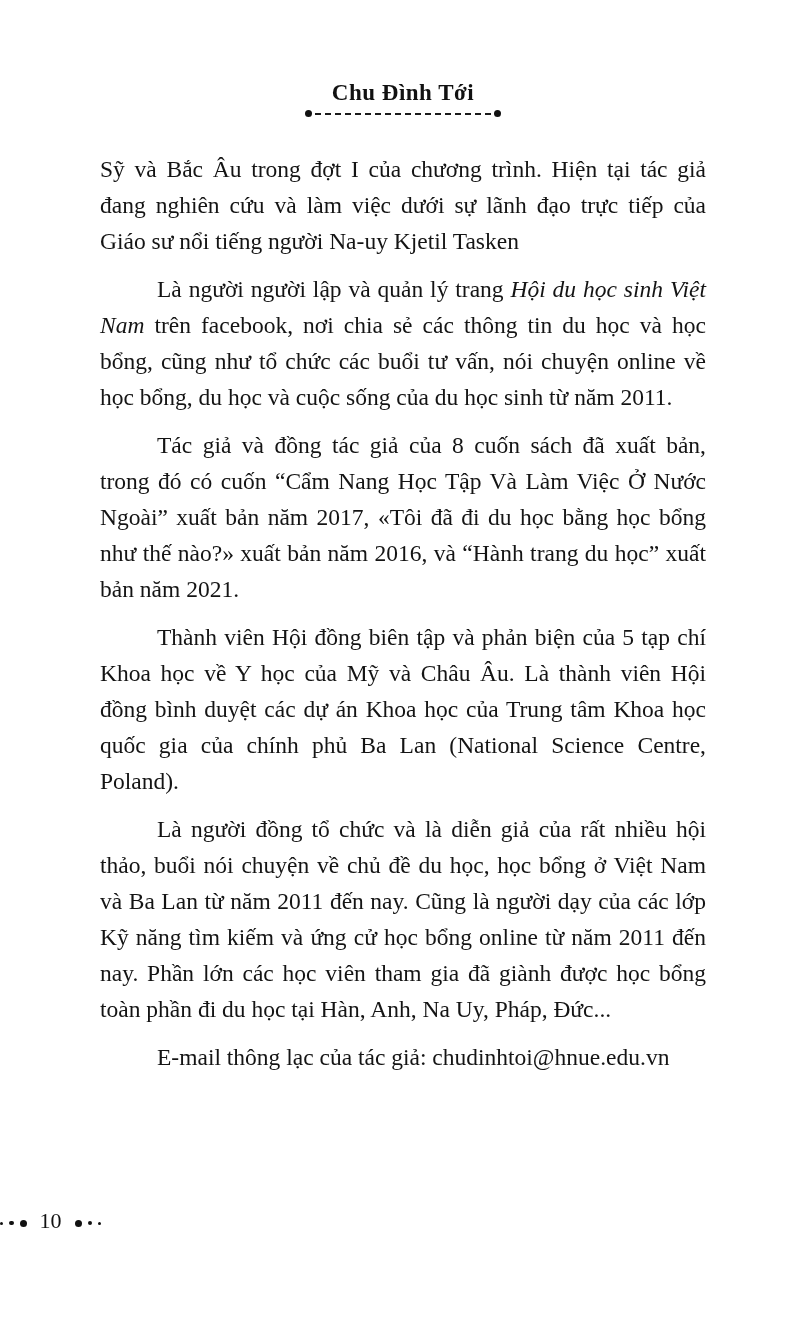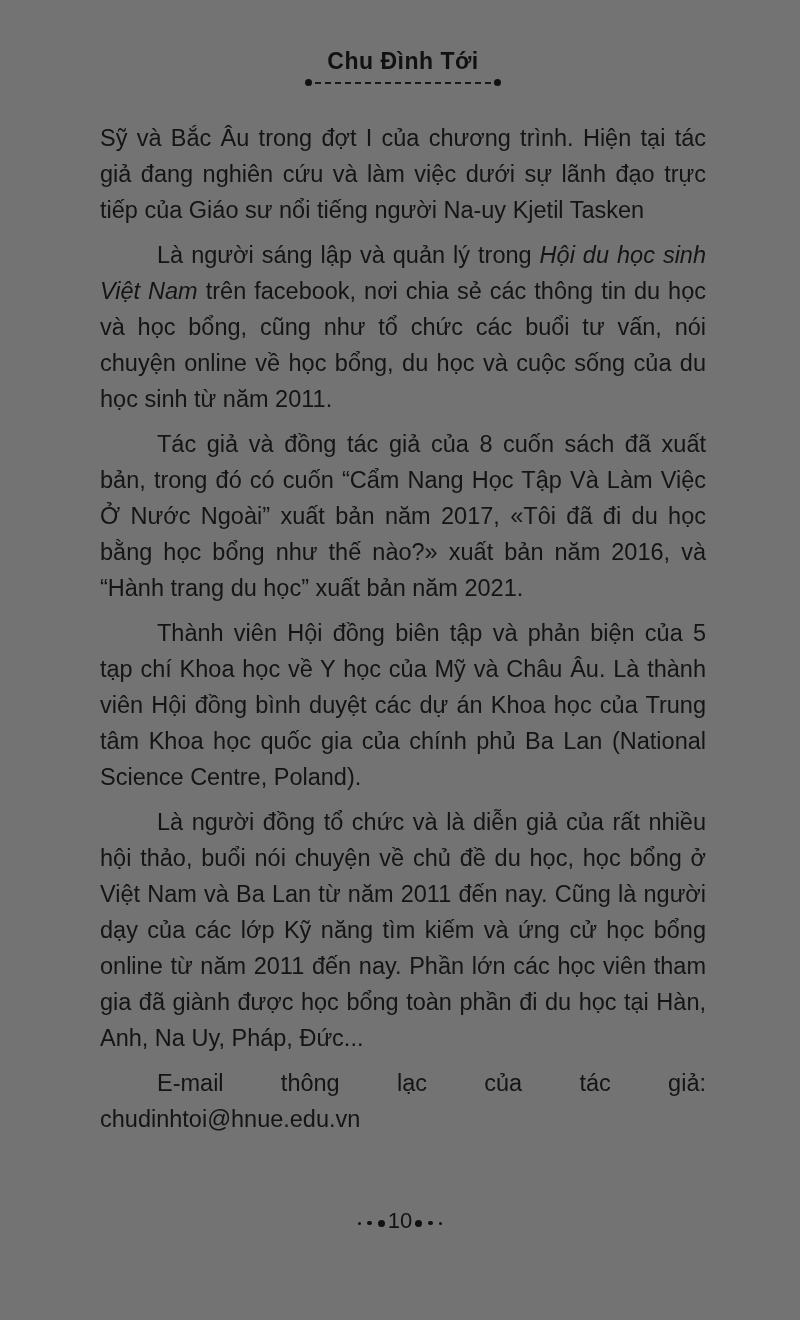--- a/index.html
+++ b/index.html
@@ -6,26 +6,26 @@
   html, body {
     margin: 0;
     padding: 0;
     background: #e8e8e8;
   }
   .page {
     position: relative;
     width: 800px;
     height: 1320px;
     margin: 0 auto;
-    background: #737373;
+    background: #ffffff;
     color: #141414;
-    font-family: Liberation Sans, sans-serif;
+    font-family: Liberation Serif, serif;
     overflow: hidden;
     box-sizing: border-box;
-    padding: 48px 94px 0 100px;
+    padding: 80px 94px 0 100px;
   }
 
   
   .running-head {
     text-align: center;
   }
   .running-head .author {
     display: inline-block;
     font-weight: 700;
     font-size: 23px;
@@ -54,40 +54,40 @@
 
   
   .body-text {
     margin-top: 34px;
     font-size: 23.5px;
     line-height: 36px;
     text-align: justify;
     text-justify: inter-word;
   }
   .body-text p {
-    margin: 0 0 9px 0;
+    margin: 12px 0 9px 0;
     text-indent: 57px;
   }
   .body-text p.continuation {
     text-indent: 0;
   }
   .body-text em {
     font-style: italic;
   }
 
   
   .page-footer {
     position: absolute;
     left: 0;
     right: 0;
     bottom: 84px;
     display: flex;
-    justify-content: center;
+    justify-content: flex-start;
     align-items: center;
-    gap: 3px;
+    gap: 13px;
     font-size: 22px;
     color: #111;
   }
   .fdots {
     display: inline-flex;
     align-items: center;
     gap: 6px;
   }
   .fdots i {
     display: inline-block;
@@ -113,21 +113,21 @@
       <span class="dot"></span>
       <span class="dashes"></span>
       <span class="dot"></span>
     </div>
   </header>
 
   <main class="body-text">
 
     <p class="continuation"><span>Sỹ và Bắc Âu trong đợt I của chương trình. Hiện tại tác giả đang nghiên cứu và làm việc dưới sự lãnh đạo trực tiếp của Giáo sư nổi tiếng người Na-uy Kjetil Tasken</span></p>
 
-    <p><span>Là người sáng lập và quản lý trong </span><em>Hội du học sinh Việt Nam</em><span> trên facebook, nơi chia sẻ các thông tin du học và học bổng, cũng như tổ chức các buổi tư vấn, nói chuyện online về học bổng, du học và cuộc sống của du học sinh từ năm 2011.</span></p>
+    <p><span>Là người người lập và quản lý trang </span><em>Hội du học sinh Việt Nam</em><span> trên facebook, nơi chia sẻ các thông tin du học và học bổng, cũng như tổ chức các buổi tư vấn, nói chuyện online về học bổng, du học và cuộc sống của du học sinh từ năm 2011.</span></p>
 
     <p><span>Tác giả và đồng tác giả của 8 cuốn sách đã xuất bản, trong đó có cuốn “Cẩm Nang Học Tập Và Làm Việc Ở Nước Ngoài” xuất bản năm 2017, «Tôi đã đi du học bằng học bổng như thế nào?» xuất bản năm 2016, và “Hành trang du học” xuất bản năm 2021.</span></p>
 
     <p><span>Thành viên Hội đồng biên tập và phản biện của 5 tạp chí Khoa học về Y học của Mỹ và Châu Âu. Là thành viên Hội đồng bình duyệt các dự án Khoa học của Trung tâm Khoa học quốc gia của chính phủ Ba Lan (National Science Centre, Poland).</span></p>
 
 
     <p><span>Là người đồng tổ chức và là diễn giả của rất nhiều hội thảo, buổi nói chuyện về chủ đề du học, học bổng ở Việt Nam và Ba Lan từ năm 2011 đến nay. Cũng là người dạy của các lớp Kỹ năng tìm kiếm và ứng cử học bổng online từ năm 2011 đến nay. Phần lớn các học viên tham gia đã giành được học bổng toàn phần đi du học tại Hàn, Anh, Na Uy, Pháp, Đức...</span></p>
 
     <p><span>E-mail thông lạc của tác giả: chudinhtoi@hnue.edu.vn</span></p>
 

